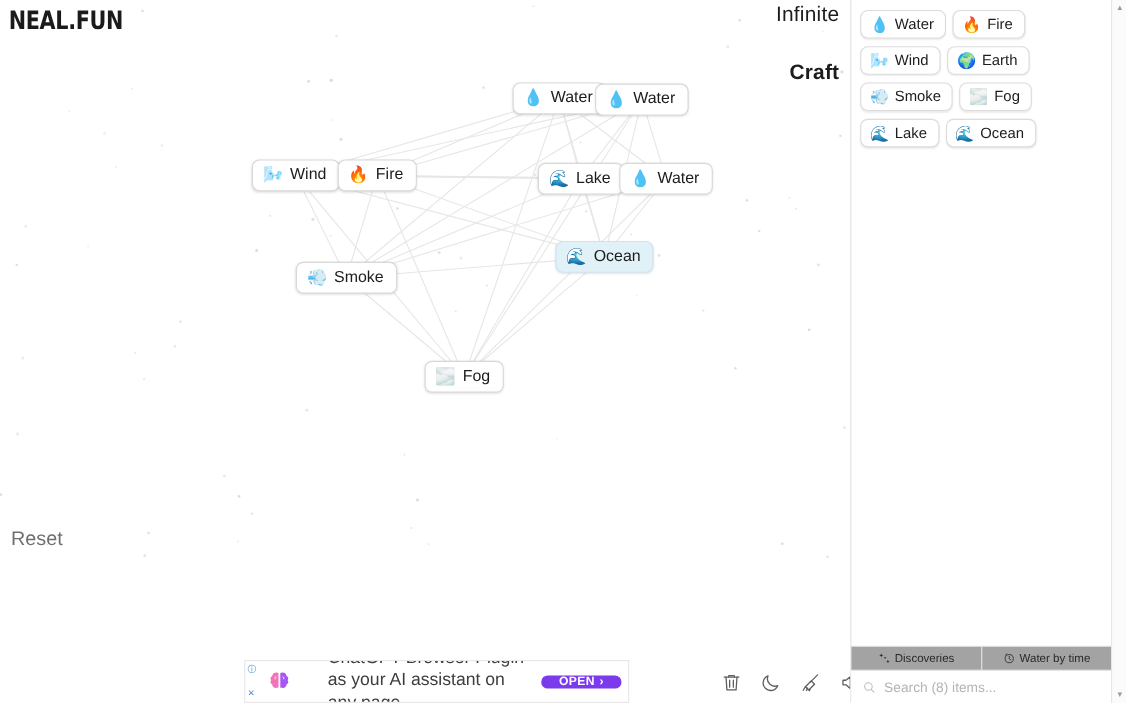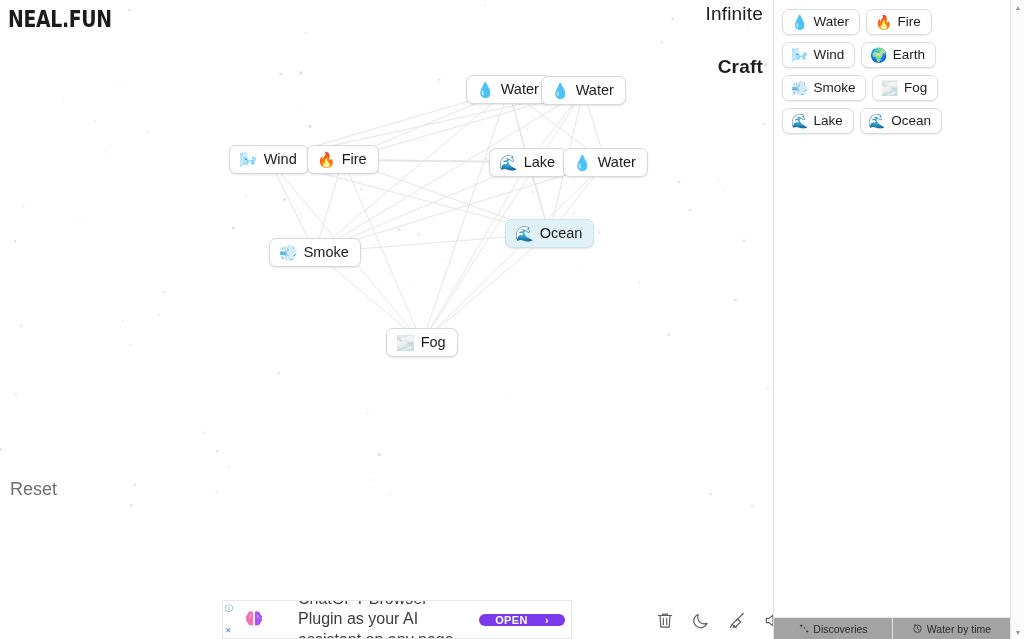--- a/index.html
+++ b/index.html
@@ -133,21 +133,21 @@
     padding: 0 6px 0 2px; overflow: hidden;
   }
   #ad-badges { display: flex; flex-direction: column; justify-content: space-between; height: 30px; width: 10px; }
   .ad-badge { font-size: 8px; color: #4a8fd4; line-height: 1; }
   #ad-brain { width: 26px; height: 26px; flex: 0 0 26px; }
   #ad-text { flex: 1 1 auto; font-size: 16px; line-height: 1.28; color: #3d3d3d; margin-left: 23px; }
   #ad-open {
     flex: 0 0 auto; background: #7c3aed; color: #fff;
     border-radius: 13px; padding: 0 16px;
     font-size: 11px; font-weight: 700; letter-spacing: .4px;
-    display: flex; align-items: center; gap: 17px; cursor: pointer;
+    display: flex; align-items: center; gap: 4px; cursor: pointer;
   }
 </style>
 </head>
 <body>
 
 <div id="app">
 
   <div id="canvas">
     <svg id="lines">
         <line x1="508.5" y1="89.5" x2="583.5" y2="90.5" stroke="#e6e6e6" stroke-width="1"></line>
@@ -415,20 +415,27 @@
       <div class="tab">
         <svg viewBox="0 0 16 16" width="11" height="11" fill="none" stroke="currentColor" stroke-width="1.1">
           <circle cx="8" cy="8.4" r="5.4"></circle>
           <path d="M8 5.4v3.2l2.1 1.4" stroke-linecap="round"></path>
           <path d="M3.2 3.4l1.6-1.2" stroke-linecap="round"></path>
         </svg>
         <span>Water by time</span>
       </div>
     </div>
 
+    <div id="searchbar">
+      <svg viewBox="0 0 20 20" width="14" height="14" fill="none" stroke="#bdbdbd" stroke-width="1.5" stroke-linecap="round">
+        <circle cx="8.6" cy="8.6" r="5.4"></circle>
+          <path d="M12.6 12.8l4 4"></path>
+      </svg>
+      <input id="search-input" type="text" placeholder="Search (8) items..." style="">
+    </div>
   </div>
 
   <div id="scrollbar">
     <div class="sb-arrow top">▲</div>
     <div id="sb-thumb"></div>
     <div class="sb-arrow bot">▼</div>
   </div>
 
 </div>
 

